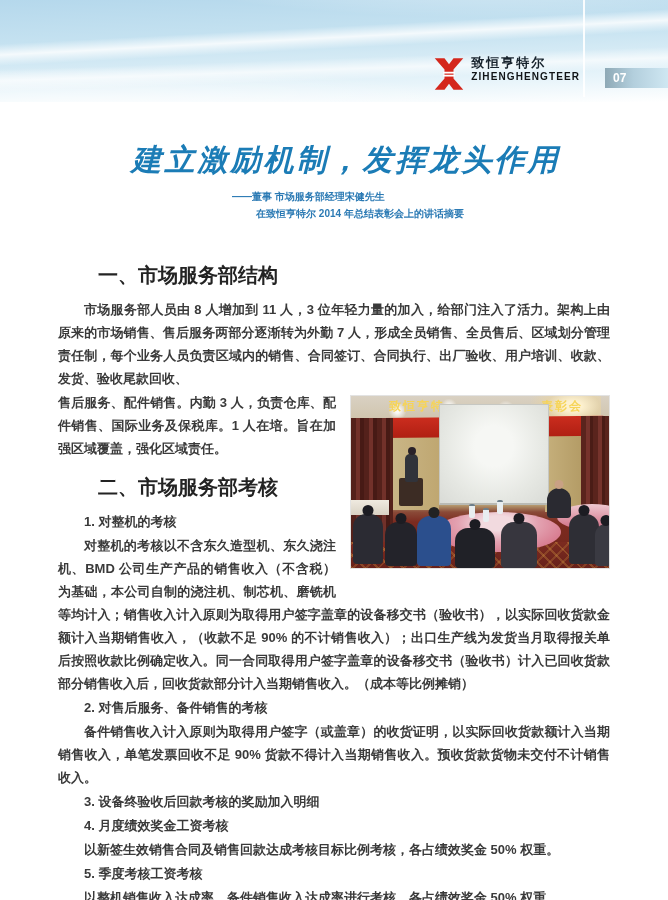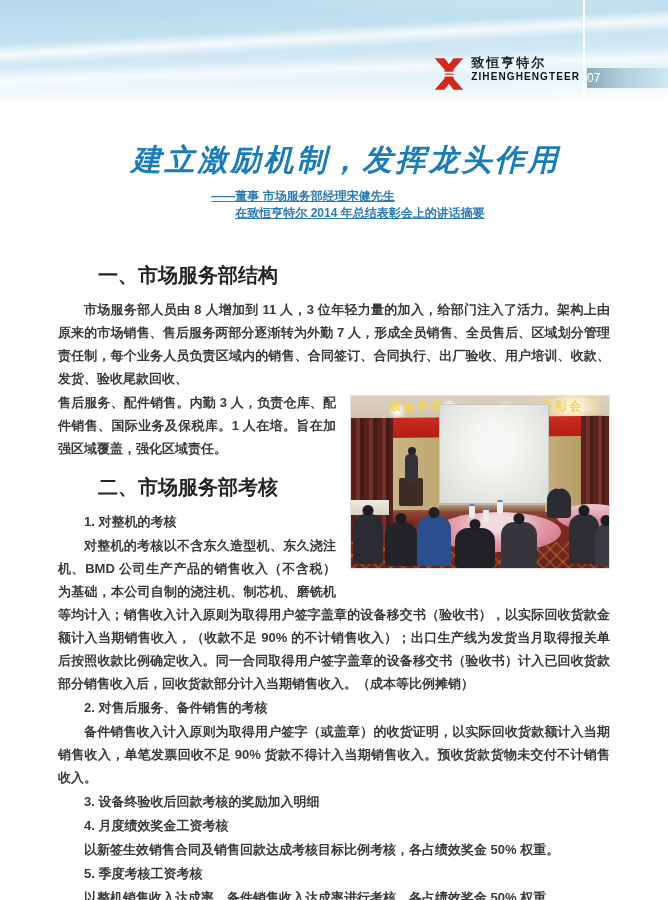--- a/index.html
+++ b/index.html
@@ -22,34 +22,34 @@
   .streak.s1{top:26px;transform:rotate(-3deg);}
   .streak.s2{top:58px;transform:rotate(-2deg);opacity:.85;}
   .vline{position:absolute;right:83px;top:0;width:2px;height:97px;background:rgba(255,255,255,.9);}
 
   .logo{position:absolute;right:88px;top:56px;display:flex;align-items:flex-start;}
   .logo-mark{width:30px;height:36px;margin-right:7px;}
   .logo-texts{display:flex;flex-direction:column;line-height:1;}
   .brand-cn{font-size:13px;font-weight:bold;color:#16222c;letter-spacing:2px;}
   .brand-en{font-size:10px;font-weight:bold;color:#101417;letter-spacing:1.1px;margin-top:3px;}
   .pagenum{
-    position:absolute;right:0;top:68px;width:81px;height:20px;
+    position:absolute;right:0;top:68px;width:63px;height:20px;
     background:linear-gradient(90deg,#8ea9b6 0%,#b3cfdd 45%,#cfe7f2 100%);
-    color:#ffffff;font-size:12px;font-weight:normal;line-height:20px;padding-left:0;
+    color:#ffffff;font-size:12px;font-weight:bold;line-height:20px;padding-left:8px;
     box-sizing:border-box;
   }
 
   
   .title-wrap{position:absolute;left:0;top:140px;width:668px;text-align:center;}
   .main-title{
     font-family:"DejaVu Serif",serif;font-style:italic;font-weight:bold;
     font-size:30px;letter-spacing:3px;color:#1b7cb6;padding-left:24px;
   }
   .subtitle-block{display:inline-block;text-align:left;margin-top:7px;transform:translateX(14px);}
-  .subtitle{font-size:12px;font-weight:bold;color:#2b7ab4;line-height:17px;text-decoration:underline;}
+  .subtitle{font-size:10px;font-weight:bold;color:#2b7ab4;line-height:17px;}
   .subtitle.l2{margin-left:24px;}
 
   
   .article{position:absolute;left:58px;top:248px;width:552px;color:#3a3a3a;}
   .h1{font-size:20px;font-weight:bold;color:#232323;text-indent:2em;margin:14px 0 9px;}
   .p{font-size:13px;font-weight:bold;line-height:23px;text-align:justify;
      text-indent:2em;margin:1px 0;}
   .p.cont{text-indent:0;}
 
   

